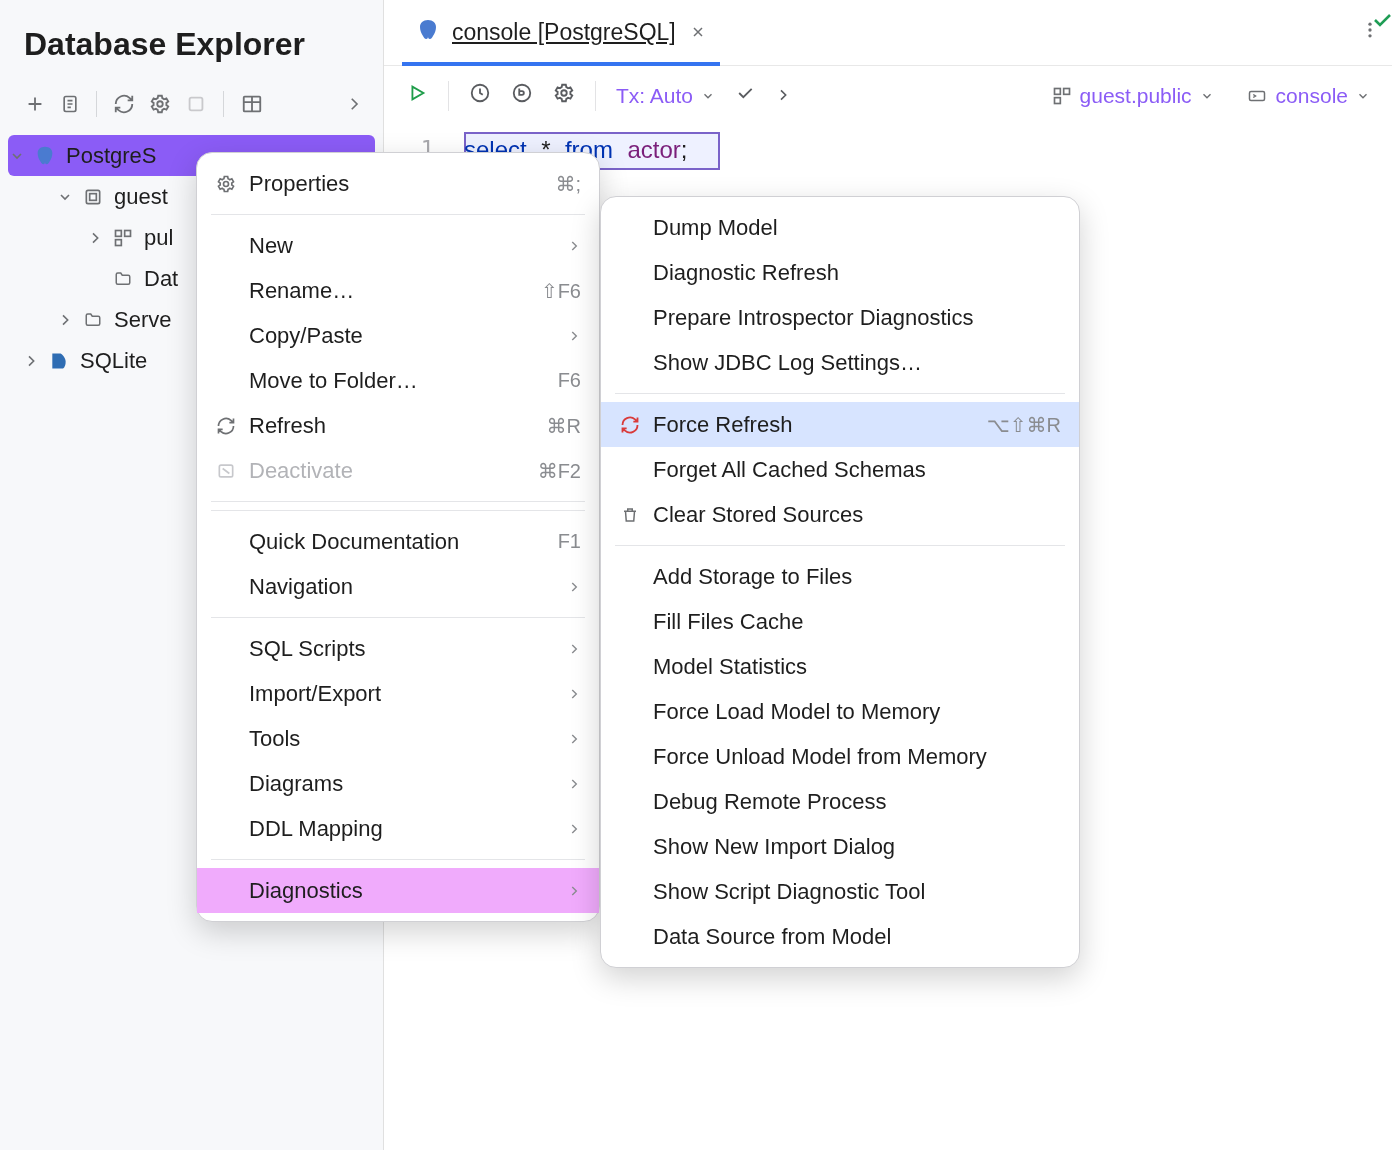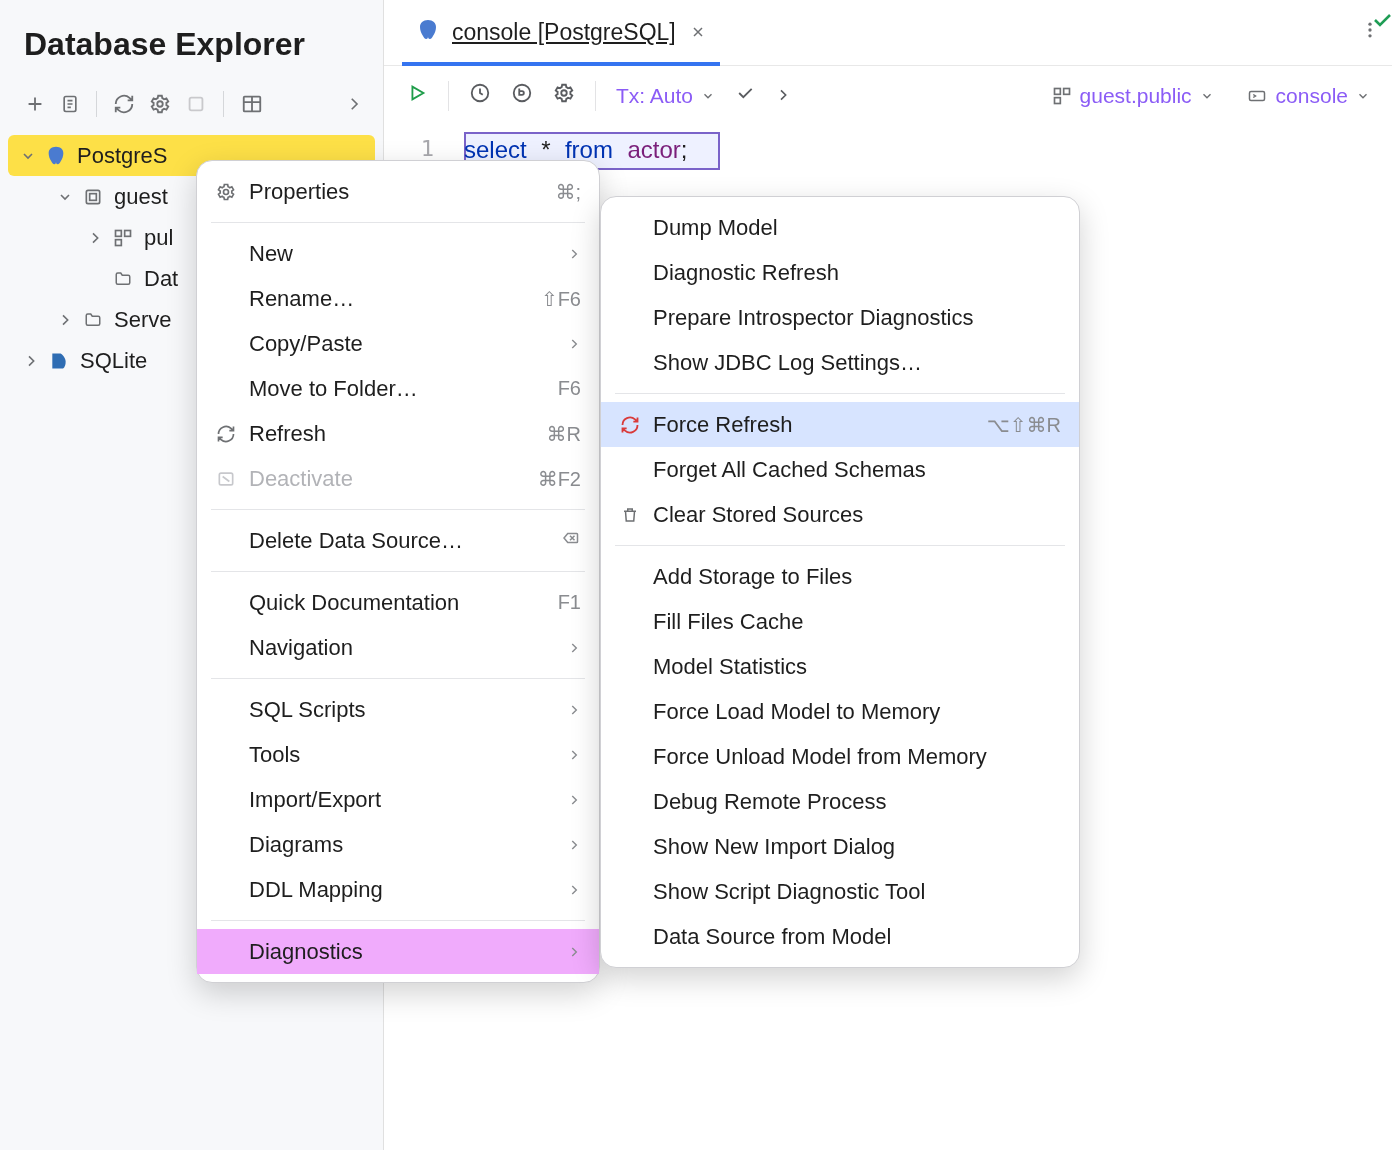--- a/index.html
+++ b/index.html
@@ -8,42 +8,42 @@
 .sidebar-title { font-size:32px; font-weight:600; padding:26px 24px 20px 24px; }
 .sidebar-toolbar { display:flex; align-items:center; gap:14px; padding:8px 20px 14px 24px; color:#6e7073; }
 .sidebar-toolbar .sep { width:1px; height:26px; background:#d5d7da; margin:0 2px; }
 .sidebar-toolbar svg { display:block; }
 .sidebar-toolbar .spacer { flex:1; }
 .tree { padding-top:4px; }
 .tree-row { display:flex; align-items:center; height:41px; padding-right:10px; }
 .tree-row .chev { width:18px; display:flex; justify-content:center; margin-right:8px; color:#6e7073; }
 .tree-row .icon { width:22px; margin-right:10px; display:flex; justify-content:center; }
 .tree-row .label { white-space:nowrap; }
-.tree-row.selected { background:#fde047; border-radius:6px; margin:0 8px; padding-left:11px; }
+.tree-row.selected { background:#8b5cf6; border-radius:6px; margin:0 8px; padding-left:0; }
 .pad0{padding-left:22px}.pad1{padding-left:56px}.pad2{padding-left:86px}
 .main { position:absolute; left:384px; top:0; right:6px; height:1150px; background:#fff; }
 .tabbar { height:66px; display:flex; align-items:center; border-bottom:1px solid #e8e8e8; padding:0 12px 0 18px; }
 .tab { display:flex; align-items:center; gap:12px; height:64px; padding:0 14px; position:relative;text-decoration:underline; }
 .tab-underline { position:absolute; left:0; right:0; bottom:-1px; height:4px; background:#3574f0; }
 .tab-title { font-size:23px; }
 .tab-close { color:#6e7073; margin-left:2px; }
 .tabbar .spacer { flex:1; }
 .consolebar { height:60px; display:flex; align-items:center; gap:20px; padding:0 22px; color:#5a5c60; }
 .consolebar .v-sep{width:1px;height:30px;background:#e3e3e5;}
 .consolebar .tx { color:#8b5cf6; font-size:21px; display:flex; align-items:center; gap:8px; }
 .consolebar .spacer { flex:1; }
 .editor { height:60px; display:flex; align-items:flex-start; padding-top:6px; }
 .gutter { width:80px; text-align:right; color:#a8a8ad; font-family:"SF Mono",Menlo,Consolas,monospace; font-size:22px; padding-right:30px; padding-top:4px; }
 .codewrap { flex:1; position:relative; }
 .selbox { position:absolute; top:0; left:0; border:2px solid #7a63c9; background:#eef1ff; height:38px; }
 .code { position:relative; font-family:"SF Mono",Menlo,Consolas,monospace; font-size:24px; padding-top:4px; }
 .kw{color:#0033b3}.star{color:#1e1e1e}.tbl{color:#7a1f7a}
 .ok-check { position:absolute; top:8px; right:-2px; color:#1f9d55; }
 .menu { position:absolute; background:#fff; border:1px solid #d0d0d4; border-radius:16px; box-shadow:0 10px 30px rgba(0,0,0,0.18); padding:8px 0; }
-.menu1 { left:196px; top:160px; width:404px; }
+.menu1 { left:196px; top:152px; width:404px; }
 .menu2 { left:600px; top:196px; width:480px; }
 .menu-item { display:flex; align-items:center; height:45px; padding:0 18px 0 16px; font-size:22px; cursor:default; }
 .menu-item .mi-icon { width:26px; display:flex; justify-content:center; color:#6e7073; margin-right:10px; }
 .menu-item .mi-label { flex:1; }
 .menu-item .mi-hint { color:#8a8c90; font-size:20px; }
 .menu-item .mi-sub { color:#8a8c90; }
 .menu-item.disabled { color:#b2b3b7; }
 .menu-item.disabled .mi-icon { color:#c7c8cc; }
 .menu-item.highlight { background:#f0abfc; }
 .menu-item.highlight-main { background:#d7e4ff; }
@@ -314,53 +314,46 @@
     <span class="mi-icon">
         <svg width="20" height="20" viewBox="0 0 24 24" fill="none" stroke="currentColor" stroke-width="2">
           <rect x="4" y="5" width="16" height="14" rx="2"></rect>
           <path d="M8 9l8 6"></path>
         </svg>
       </span>
     <span class="mi-label">Deactivate</span>
       <span class="mi-hint">⌘F2</span>
   </div>
   <div class="menu-sep"></div>
-  <div class="menu-item ml-nolabelpad">
-      <span class="mi-label">Delete Data Source…</span>
-      <span class="mi-hint"><svg width="22" height="18" viewBox="0 0 24 24" fill="none" stroke="currentColor" stroke-width="2">
-          <path d="M21 6H9l-5 6 5 6h12a1 1 0 0 0 1-1V7a1 1 0 0 0-1-1z"></path>
-          <path d="M12 9l6 6M18 9l-6 6"></path>
-        </svg></span>
-    </div>
   <div class="menu-sep"></div>
   <div class="menu-item ml-nolabelpad">
       <span class="mi-label">Quick Documentation</span>
       <span class="mi-hint">F1</span>
     </div>
   <div class="menu-item ml-nolabelpad">
       <span class="mi-label">Navigation</span>
       <span class="mi-sub"><svg width="14" height="14" viewBox="0 0 24 24" fill="none" stroke="currentColor" stroke-width="2.4">
           <path d="M9 5l7 7-7 7"></path>
         </svg></span>
     </div>
   <div class="menu-sep"></div>
   <div class="menu-item ml-nolabelpad">
       <span class="mi-label">SQL Scripts</span>
       <span class="mi-sub"><svg width="14" height="14" viewBox="0 0 24 24" fill="none" stroke="currentColor" stroke-width="2.4">
           <path d="M9 5l7 7-7 7"></path>
         </svg></span>
     </div>
   <div class="menu-item ml-nolabelpad">
+      <span class="mi-label">Import/Export</span>
+      <span class="mi-sub"><svg width="14" height="14" viewBox="0 0 24 24" fill="none" stroke="currentColor" stroke-width="2.4">
+          <path d="M9 5l7 7-7 7"></path>
+        </svg></span>
+    </div>
+  <div class="menu-item ml-nolabelpad">
       <span class="mi-label">Tools</span>
-      <span class="mi-sub"><svg width="14" height="14" viewBox="0 0 24 24" fill="none" stroke="currentColor" stroke-width="2.4">
-          <path d="M9 5l7 7-7 7"></path>
-        </svg></span>
-    </div>
-  <div class="menu-item ml-nolabelpad">
-      <span class="mi-label">Import/Export</span>
       <span class="mi-sub"><svg width="14" height="14" viewBox="0 0 24 24" fill="none" stroke="currentColor" stroke-width="2.4">
           <path d="M9 5l7 7-7 7"></path>
         </svg></span>
     </div>
   <div class="menu-item ml-nolabelpad">
       <span class="mi-label">Diagrams</span>
       <span class="mi-sub"><svg width="14" height="14" viewBox="0 0 24 24" fill="none" stroke="currentColor" stroke-width="2.4">
           <path d="M9 5l7 7-7 7"></path>
         </svg></span>
     </div>

